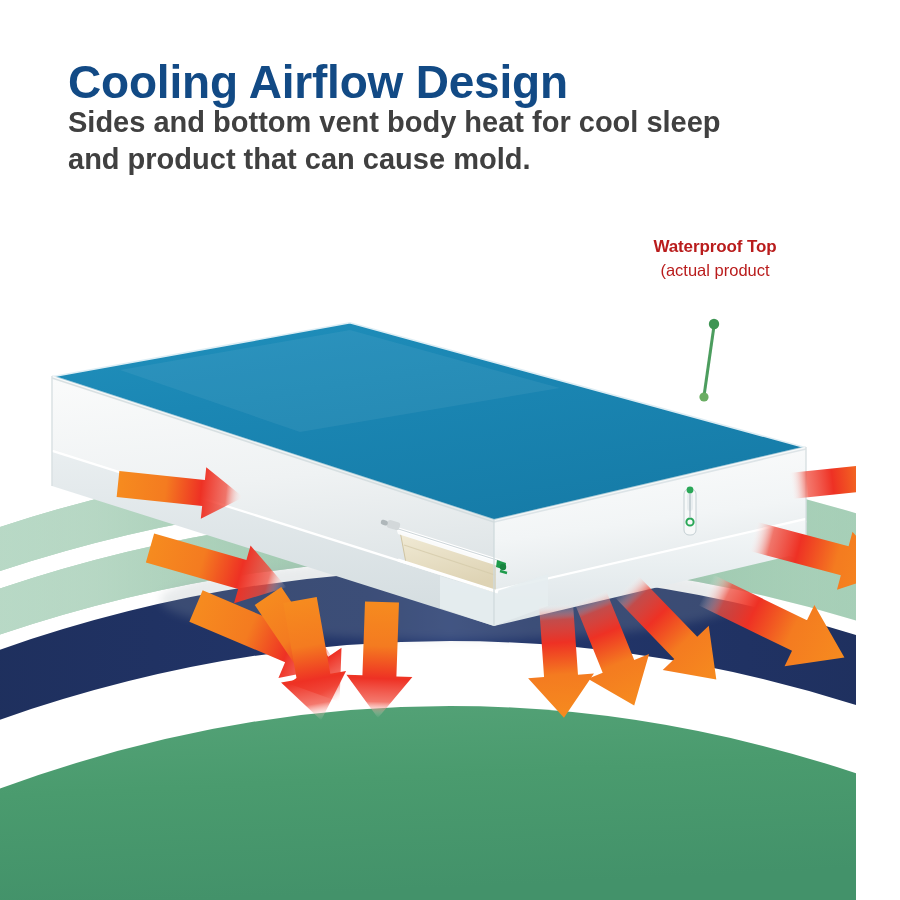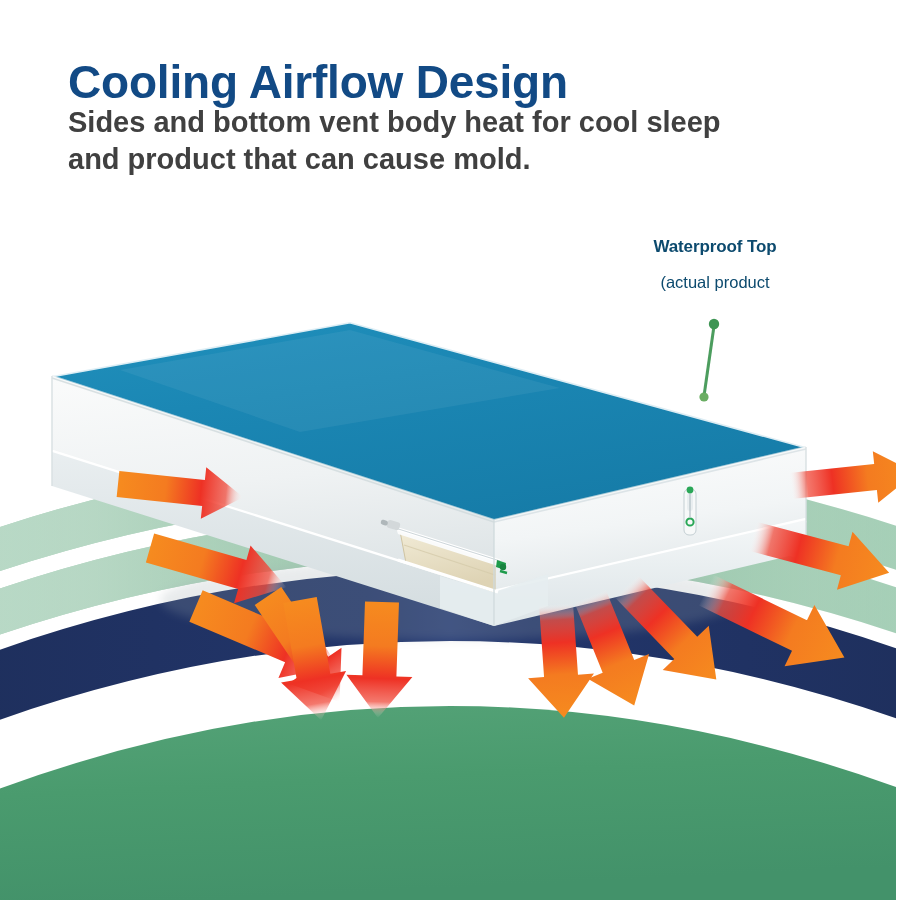--- a/index.html
+++ b/index.html
@@ -10,21 +10,20 @@
   }
   body {
     font-family: "Liberation Sans", sans-serif;
   }
   #stage {
     position: relative;
     width: 856px;
     height: 900px;
     overflow: hidden;
     background: #ffffff;
-    padding-left: 40px;
   }
 
   
   #headline {
     position: absolute;
     left: 68px;
     top: 28px;
     width: 800px;
     font-size: 46px;
     font-weight: bold;
@@ -45,33 +44,33 @@
   }
   #subhead .line { display: block; }
 
   
   #callout {
     position: absolute;
     left: 600px;
     top: 236px;
     width: 230px;
     text-align: center;
-    color: #0c4a6e;
+    color: #b91c1c;
   }
   #callout-title {
     font-size: 17px;
     font-weight: bold;
     line-height: 1.32;
     letter-spacing: -0.1px;
   }
   #callout-sub {
     font-size: 16.5px;
     font-weight: normal;
     line-height: 1.3;
-    margin-top: 14px;
+    margin-top: 2px;
   }
   #callout-sub .line { display: block; }
 
   
   #art {
     position: absolute;
     left: 0;
     top: 0;
     width: 900px;
     height: 900px;

